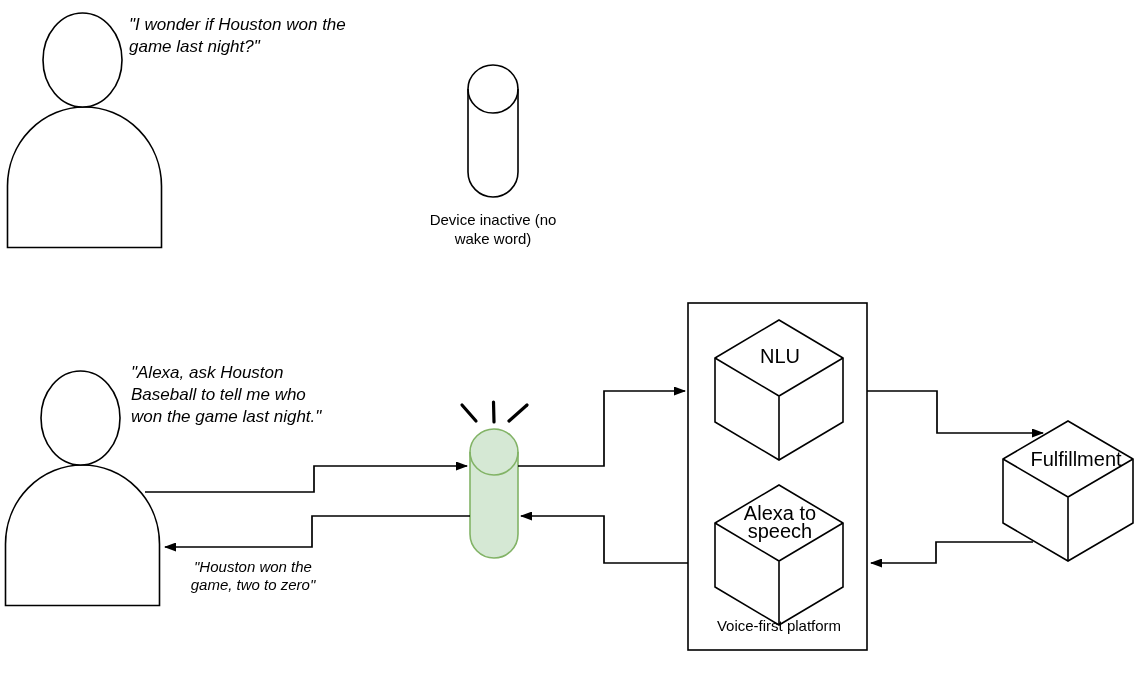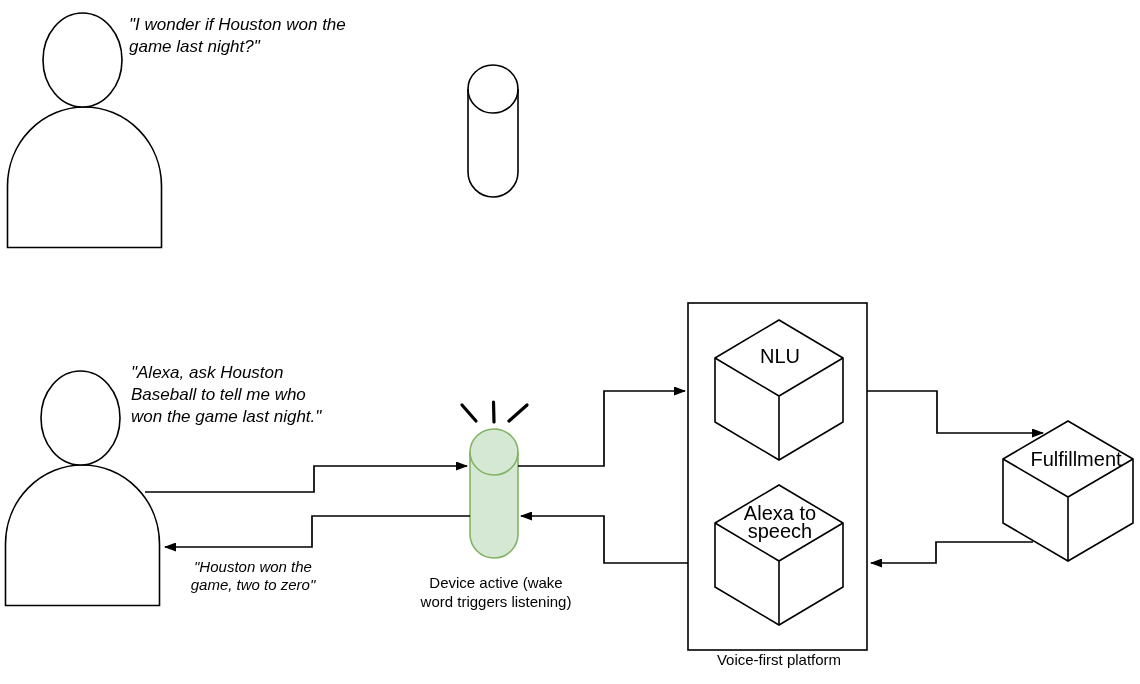--- a/index.html
+++ b/index.html
@@ -96,25 +96,25 @@
   <div class="label speech" style="left:129px; top:14px;">"I wonder if Houston won the
 game last night?"</div>
 
   <div class="label speech" style="left:131px; top:362px;">"Alexa, ask Houston
 Baseball to tell me who
 won the game last night."</div>
 
   <div class="label speech-small center" style="left:253px; top:558px;">"Houston won the
 game, two to zero"</div>
 
+  <div class="label device-label center" style="left:493px; top:210px;">Device inactive (no
+wake word)</div>
 
-  <div class="label device-label center" style="left:496px; top:573px;">Device active (wake
-word triggers listening)</div>
 
   <div class="label cube-label center" style="left:780px; top:347px;">NLU</div>
 
   <div class="label cube-label center" style="left:780px; top:504px;">Alexa to
 speech</div>
 
-  <div class="label platform-label center" style="left:779px; top:650px;">Voice-first platform</div>
+  <div class="label platform-label center" style="left:779px; top:616px;">Voice-first platform</div>
 
   <div class="label cube-label center" style="left:1068px; top:450px;padding-left:16px;">Fulfillment</div>
 </div>
 
 </body></html>

